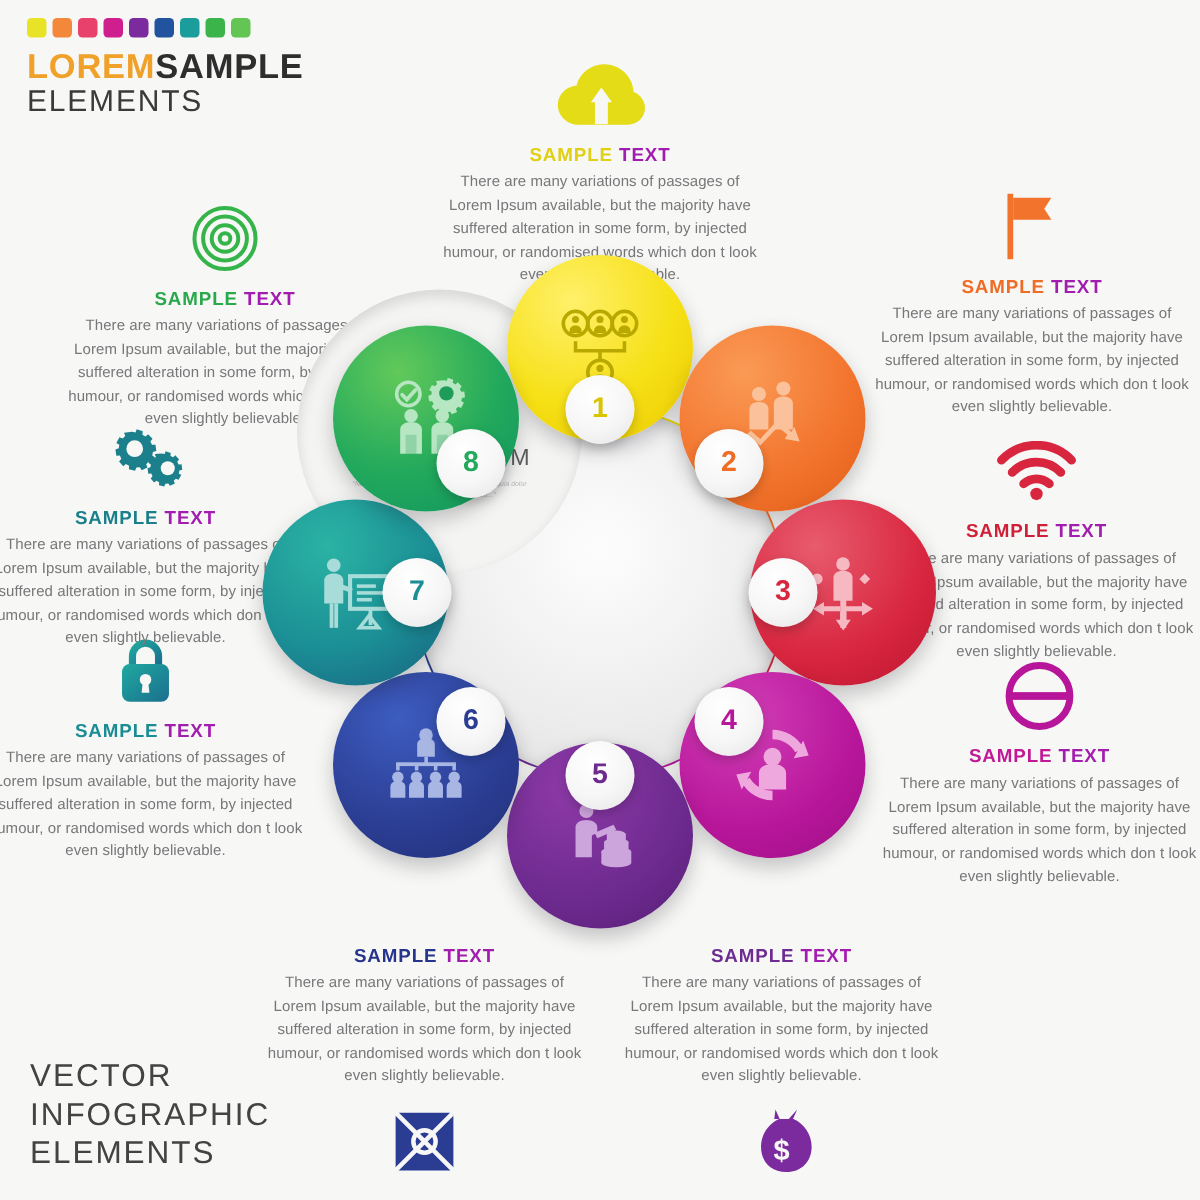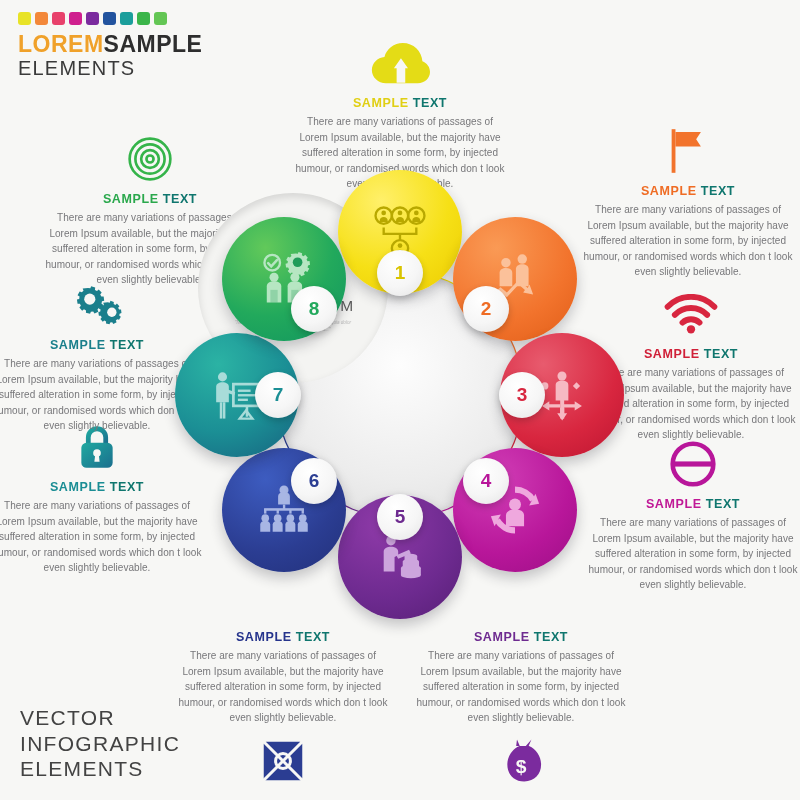--- a/index.html
+++ b/index.html
@@ -19,21 +19,21 @@
   #brand-title{font-size:23px;font-weight:700;letter-spacing:.5px;line-height:1.02;color:#2e2e2e;}
   #brand-title .accent{color:#f0a12a;}
   #brand-sub{font-size:20px;font-weight:400;letter-spacing:1.2px;color:#3a3a3a;line-height:1.15;margin-top:1px;}
 
   #footer-brand{position:absolute;left:20px;bottom:18px;width:230px;
     font-size:21px;line-height:1.22;letter-spacing:1.3px;color:#434343;font-weight:400;}
 
   
   .block{position:absolute;width:210px;text-align:center;}
   .block .head{font-size:12.5px;font-weight:700;letter-spacing:.6px;margin-bottom:4px;white-space:nowrap;}
-  .block .head .t2{color:#0f766e;}
+  .block .head .t2{color:#a21caf;}
   .block .body{font-size:10px;line-height:1.55;color:#77777a;letter-spacing:.05px;}
   .block .ico{height:58px;display:flex;align-items:center;justify-content:center;margin-bottom:4px;}
   .block .ico.below{margin-bottom:0;margin-top:6px;}
 
   
   #wheel{position:absolute;left:170px;top:165px;width:460px;height:460px;}
   .petal{position:absolute;width:124px;height:124px;border-radius:50%;
      box-shadow:0 6px 13px rgba(30,30,40,.24);display:flex;align-items:center;justify-content:center;}
   .petal svg{width:58px;height:58px;}
 

